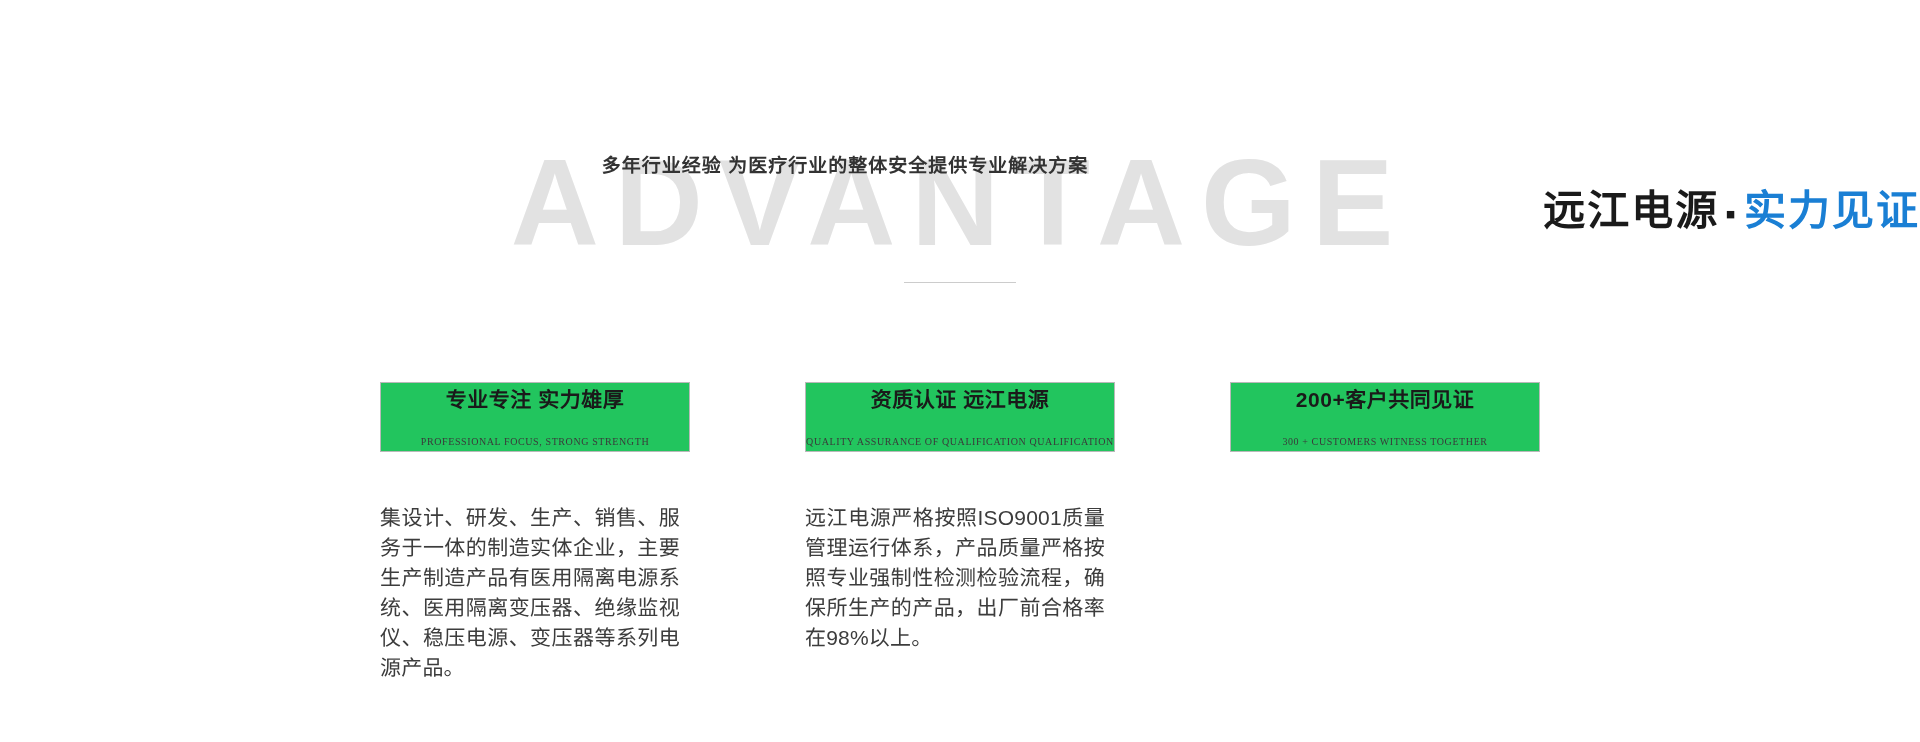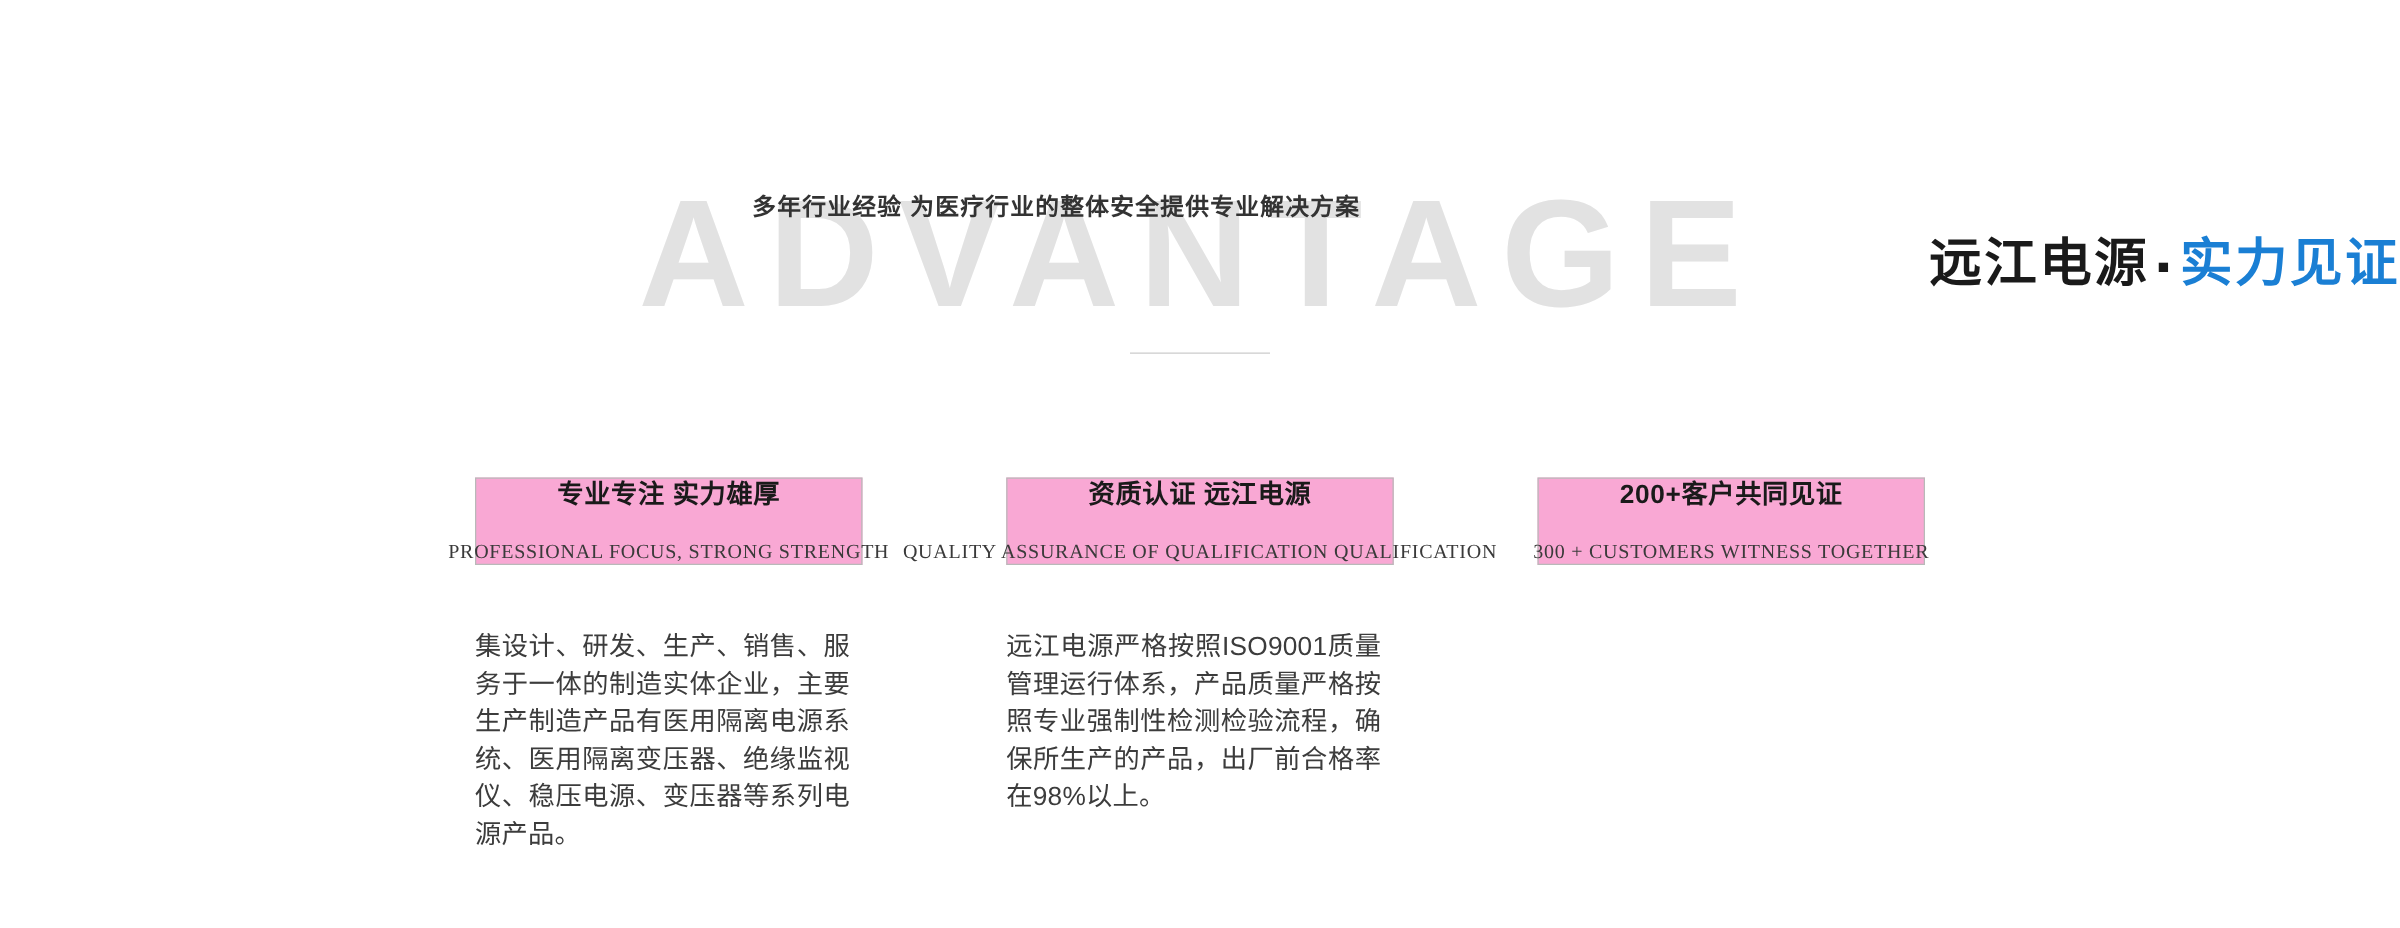--- a/index.html
+++ b/index.html
@@ -109,36 +109,36 @@
 
   .card-box {
     box-sizing: border-box;
     width: 310px;
     height: 70px;
     border: 1px solid #b9b9b9;
     display: flex;
     flex-direction: column;
     align-items: center;
     justify-content: center;
-    background: #f9a8d4;
+    background: #22c55e;
   }
 
   .card-title {
     font-size: 21px;
     font-weight: bold;
     color: #1a1a1a;
     letter-spacing: 0.5px;
     line-height: 1.2;
     white-space: nowrap;
   }
 
   .card-subtitle {
     margin-top: 24px;
     font-family: "Liberation Serif", "DejaVu Serif", serif;
-    font-size: 16px;
+    font-size: 10px;
     color: #3a3a3a;
     letter-spacing: 0.6px;
     white-space: nowrap;
   }
 
   .card-body {
     margin-top: 51px;
     width: 300px;
     font-size: 21px;
     line-height: 30px;

